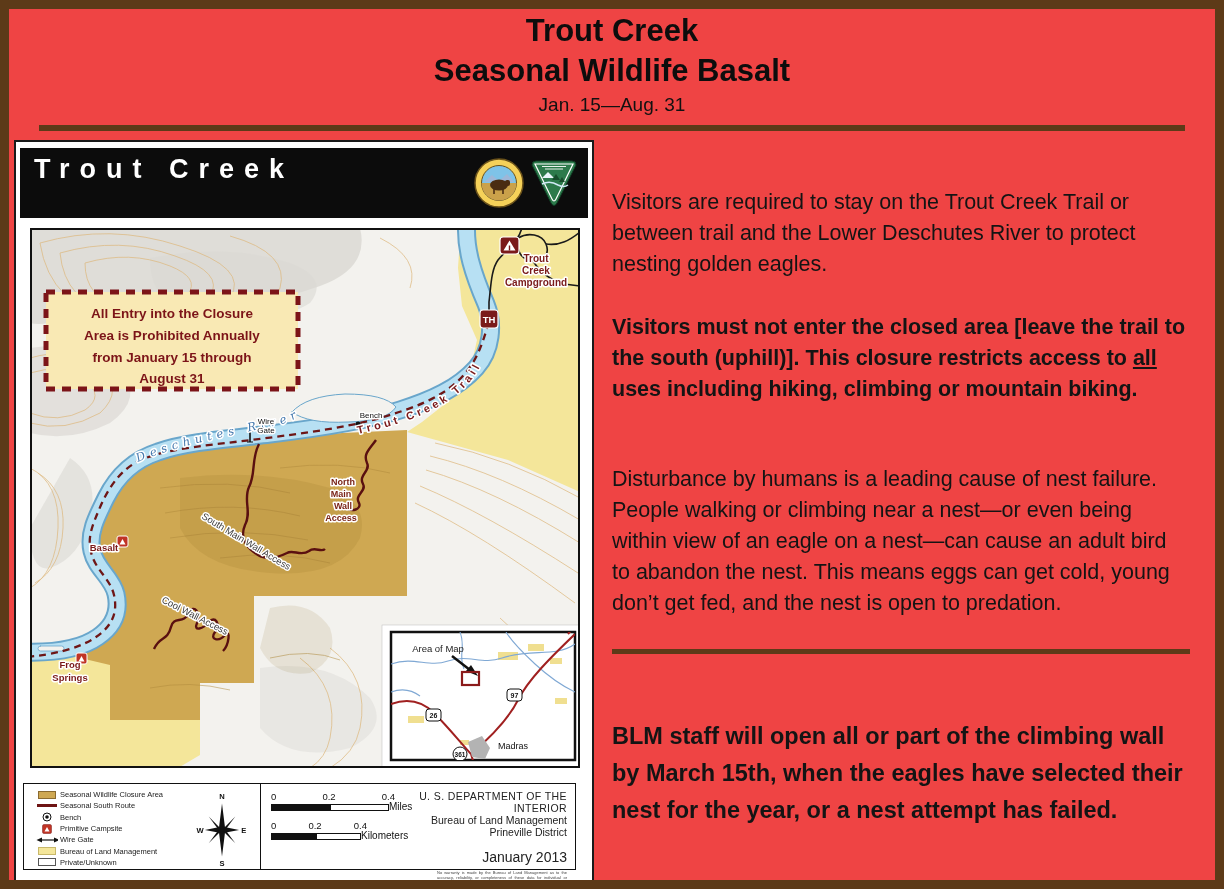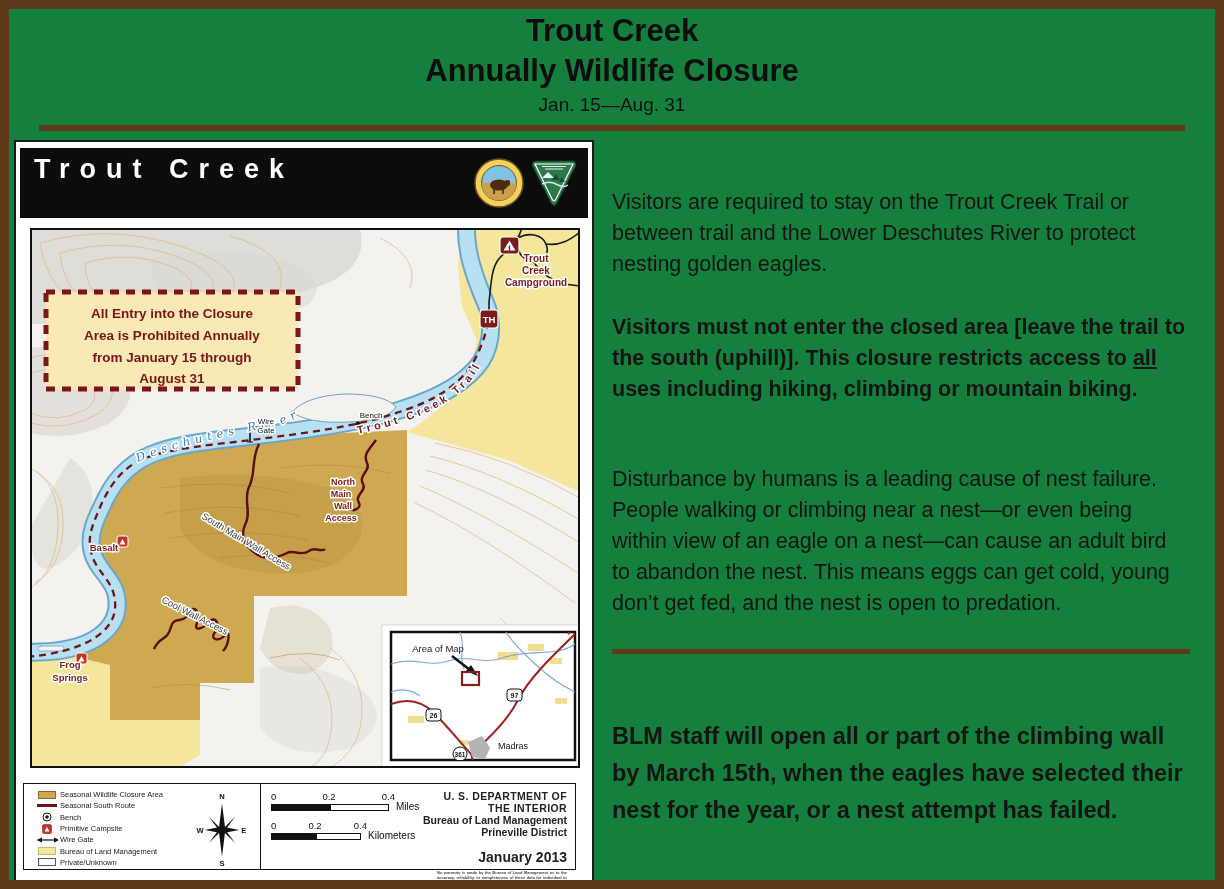--- a/index.html
+++ b/index.html
@@ -1,16 +1,16 @@
 <!DOCTYPE html>
 <html><head>
 <meta charset="utf-8">
 <style>
   html,body{margin:0;padding:0;background:#fff;}
-  .page{position:relative;width:1224px;height:889px;background:#15803d;border:9px solid #5d3a18;
+  .page{position:relative;width:1224px;height:889px;background:#ef4444;border:9px solid #5d3a18;
         box-sizing:border-box;font-family:"Liberation Sans",sans-serif;color:#141414;overflow:hidden;}
   
   .title{position:absolute;top:2px;left:0;right:0;text-align:center;}
   .t1,.t2{font-size:31px;font-weight:bold;line-height:40px;color:#0d0d0d;}
   .dates{font-size:19px;line-height:26px;margin-top:1px;color:#111;}
   .rule{position:absolute;left:30px;right:30px;top:116px;height:6px;background:#5d3a18;}
   
   .panel{position:absolute;left:5px;top:131px;width:580px;height:745px;border:2px solid #1a1a1a;
          box-sizing:border-box;background:#fff;}
   .mapheader{position:absolute;left:4px;top:6px;width:568px;height:70px;background:#0c0c0c;color:#fff;}
@@ -27,48 +27,48 @@
   .leg-ic{width:22px;display:flex;justify-content:center;align-items:center;flex:none;}
   .leg-label{font-size:7.5px;color:#222;white-space:nowrap;}
   .sw{box-sizing:border-box;}
   .sw-closure{width:18px;height:8px;background:#cfa852;border:.5px solid #8a6a30;}
   .sw-route{width:20px;height:3px;background:#6e1414;}
   .sw-blm{width:18px;height:8px;background:#f4e69a;border:.5px solid #c8b86a;}
   .sw-priv{width:18px;height:8px;background:#fff;border:1px solid #555;}
   .compassbox{flex:1;display:flex;align-items:center;justify-content:center;}
   .leg-scales{width:158px;padding:7px 0 0 10px;box-sizing:border-box;}
   .sb-ticks{display:flex;justify-content:space-between;font-size:9.5px;color:#111;}
-  .sb-row{display:flex;align-items:flex-end;gap:7px;}
+  .sb-row{display:flex;align-items:flex-end;gap:0;}
   .sb-bar{display:flex;height:7px;}
   .sb-black{background:#111;}
   .sb-white{background:#fff;border:1px solid #111;box-sizing:border-box;}
   .sb-unit{font-size:10px;color:#111;line-height:9px;}
   .mi .sb-ticks{width:124px;} .mi .sb-black{width:59px;} .mi .sb-white{width:59px;}
   .km{margin-top:9px;} .km .sb-ticks{width:96px;} .km .sb-black{width:45px;} .km .sb-white{width:45px;}
-  .leg-credits{flex:1;text-align:right;padding:6px 8px 0 0;box-sizing:border-box;font-weight:bold;}
+  .leg-credits{flex:1;text-align:right;padding:6px 8px 0 0;box-sizing:border-box;}
   .cr1{font-size:10.5px;letter-spacing:.4px;color:#222;line-height:12px;}
   .cr2,.cr3{font-size:10.5px;color:#222;line-height:12px;}
   .cr-date{font-size:14px;color:#222;margin-top:11px;}
   .cr-disc{font-size:4px;line-height:5px;color:#444;width:130px;margin:5px 0 0 auto;text-align:justify;}
   
   .info{position:absolute;left:603px;width:578px;color:#141414;margin-top:37px;}
   .p{font-size:21.5px;line-height:31px;}
   .pb{font-weight:bold;}
   .p u{text-underline-offset:2px;}
   .divider{position:absolute;left:603px;top:640px;width:578px;height:5px;background:#5d3a18;}
   .p4{font-size:23.5px;line-height:37px;font-weight:bold;}
 </style>
 </head>
 <body>
 
 <div class="page">
 
   <div class="title">
     <div class="t1">Trout Creek</div>
-    <div class="t2">Annually Wildlife Closure</div>
+    <div class="t2">Seasonal Wildlife Basalt</div>
     <div class="dates">Jan. 15—Aug. 31</div>
   </div>
   <div class="rule"></div>
 
   <div class="panel">
 
     <div class="mapheader">
       <div class="mh-title">Trout Creek</div>
 
       <svg class="logo" style="right:64px" width="50" height="50" viewBox="0 0 50 50">

